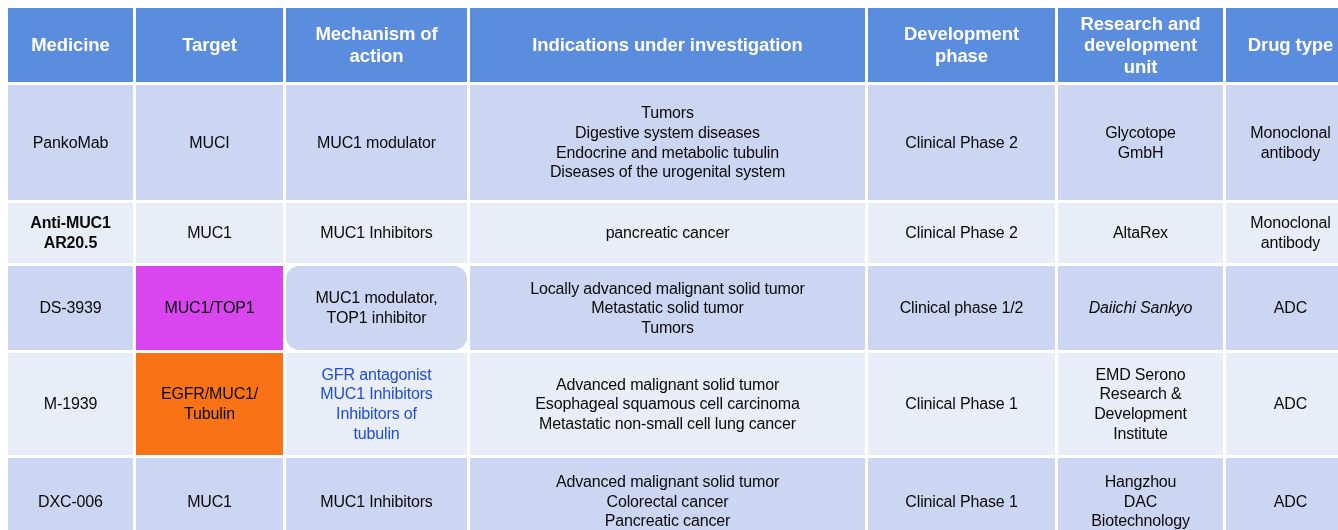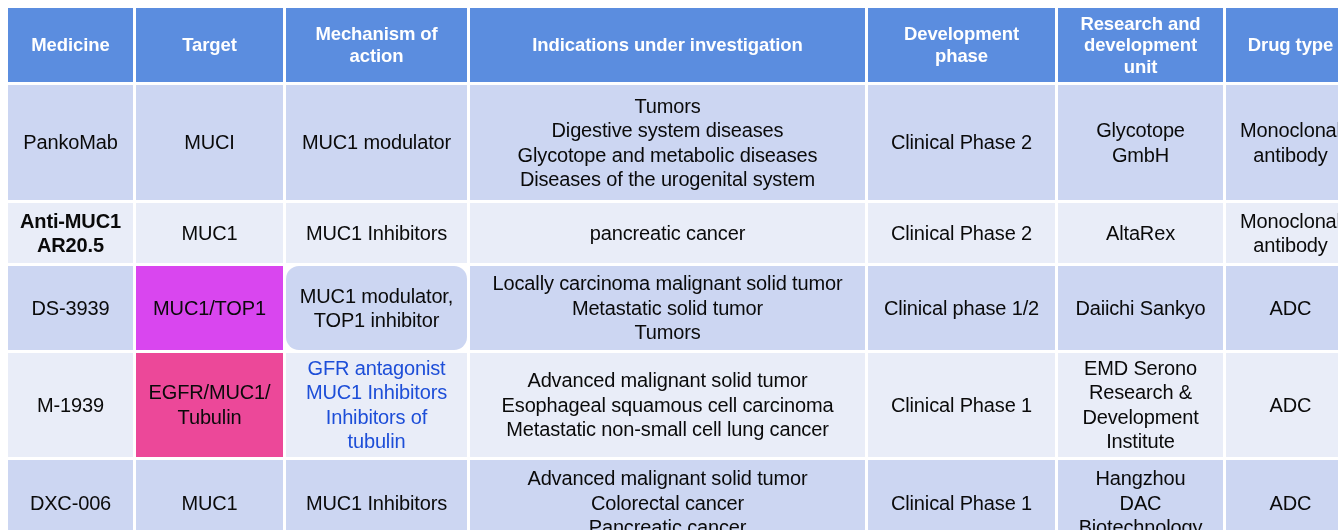--- a/index.html
+++ b/index.html
@@ -39,21 +39,21 @@
     line-height: 1.17;
     text-align: center;
     vertical-align: middle;
     padding: 4px 4px;
     letter-spacing: -0.1px;
   }
 
   tbody td {
     color: #0a0a0a;
     font-weight: normal;
-    font-size: 20px;
+    font-size: 16px;
     line-height: 1.22;
     text-align: center;
     vertical-align: middle;
     padding: 3px 4px;
     letter-spacing: -0.15px;
   }
 
   tbody tr.row-odd td  { background: #ccd6f2; }
   tbody tr.row-even td { background: #e9edf8; }
 
@@ -149,21 +149,21 @@
           </td>
         <td style="background: rgb(204, 214, 242); color: rgb(10, 10, 10);">
             <span class="cell-lines">
               <span class="ln">MUC1 modulator</span>
             </span>
           </td>
         <td style="background: rgb(204, 214, 242); color: rgb(10, 10, 10);">
             <span class="cell-lines">
               <span class="ln">Tumors</span>
               <span class="ln">Digestive system diseases</span>
-              <span class="ln">Glycotope and metabolic diseases</span>
+              <span class="ln">Endocrine and metabolic tubulin</span>
               <span class="ln">Diseases of the urogenital system</span>
             </span>
           </td>
         <td style="background: rgb(204, 214, 242); color: rgb(10, 10, 10);">
             <span class="cell-lines">
               <span class="ln">Clinical Phase 2</span>
             </span>
           </td>
         <td style="background: rgb(204, 214, 242); color: rgb(10, 10, 10);">
             <span class="cell-lines">
@@ -231,49 +231,49 @@
             </span>
           </td>
         <td style="background: rgb(204, 214, 242); color: rgb(10, 10, 10); border-radius: 13px;">
             <span class="cell-lines">
               <span class="ln">MUC1 modulator,</span>
               <span class="ln">TOP1 inhibitor</span>
             </span>
           </td>
         <td style="background: rgb(204, 214, 242); color: rgb(10, 10, 10);">
             <span class="cell-lines">
-              <span class="ln">Locally carcinoma malignant solid tumor</span>
+              <span class="ln">Locally advanced malignant solid tumor</span>
               <span class="ln">Metastatic solid tumor</span>
               <span class="ln">Tumors</span>
             </span>
           </td>
         <td style="background: rgb(204, 214, 242); color: rgb(10, 10, 10); margin-top: 48px;">
             <span class="cell-lines">
               <span class="ln">Clinical phase 1/2</span>
             </span>
           </td>
-        <td style="background: rgb(204, 214, 242); color: rgb(10, 10, 10);">
+        <td style="background: rgb(204, 214, 242); color: rgb(10, 10, 10); font-style: italic;">
             <span class="cell-lines">
               <span class="ln">Daiichi Sankyo</span>
             </span>
           </td>
         <td style="background: rgb(204, 214, 242); color: rgb(10, 10, 10);">
             <span class="cell-lines">
               <span class="ln">ADC</span>
             </span>
           </td>
       </tr>
 
       <tr class="r4 row-even">
         <td style="background: rgb(233, 237, 248); color: rgb(10, 10, 10);">
             <span class="cell-lines">
               <span class="ln">M-1939</span>
             </span>
           </td>
-        <td style="background: #ec4899; color: rgb(10, 10, 10);">
+        <td style="background: #f97316; color: rgb(10, 10, 10);">
             <span class="cell-lines">
               <span class="ln">EGFR/MUC1/</span>
               <span class="ln">Tubulin</span>
             </span>
           </td>
         <td style="background: rgb(233, 237, 248); color: #1d4ed8;">
             <span class="cell-lines">
               <span class="ln">GFR antagonist</span>
               <span class="ln">MUC1 Inhibitors</span>
               <span class="ln">Inhibitors of</span>

